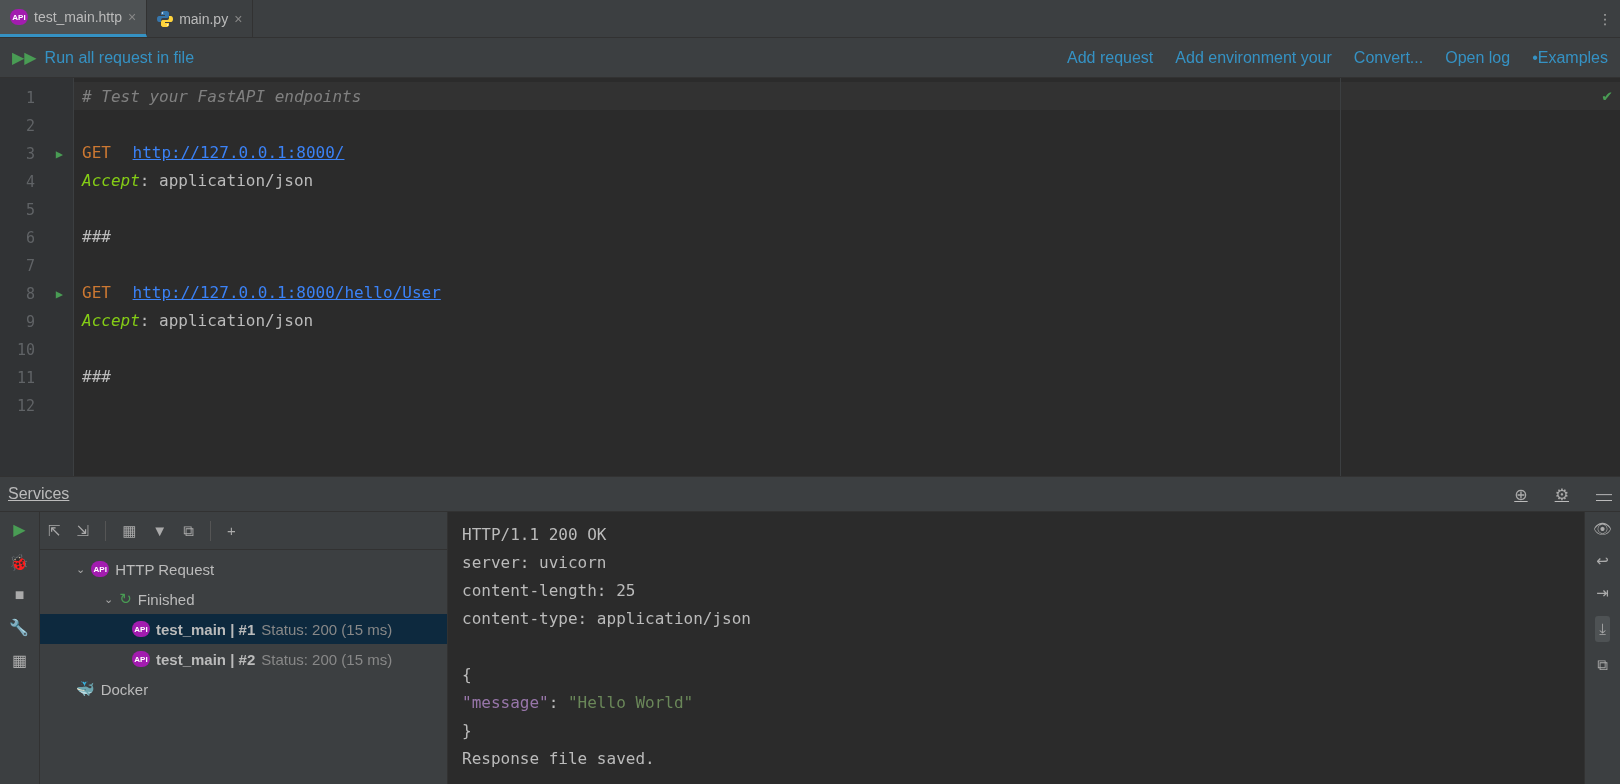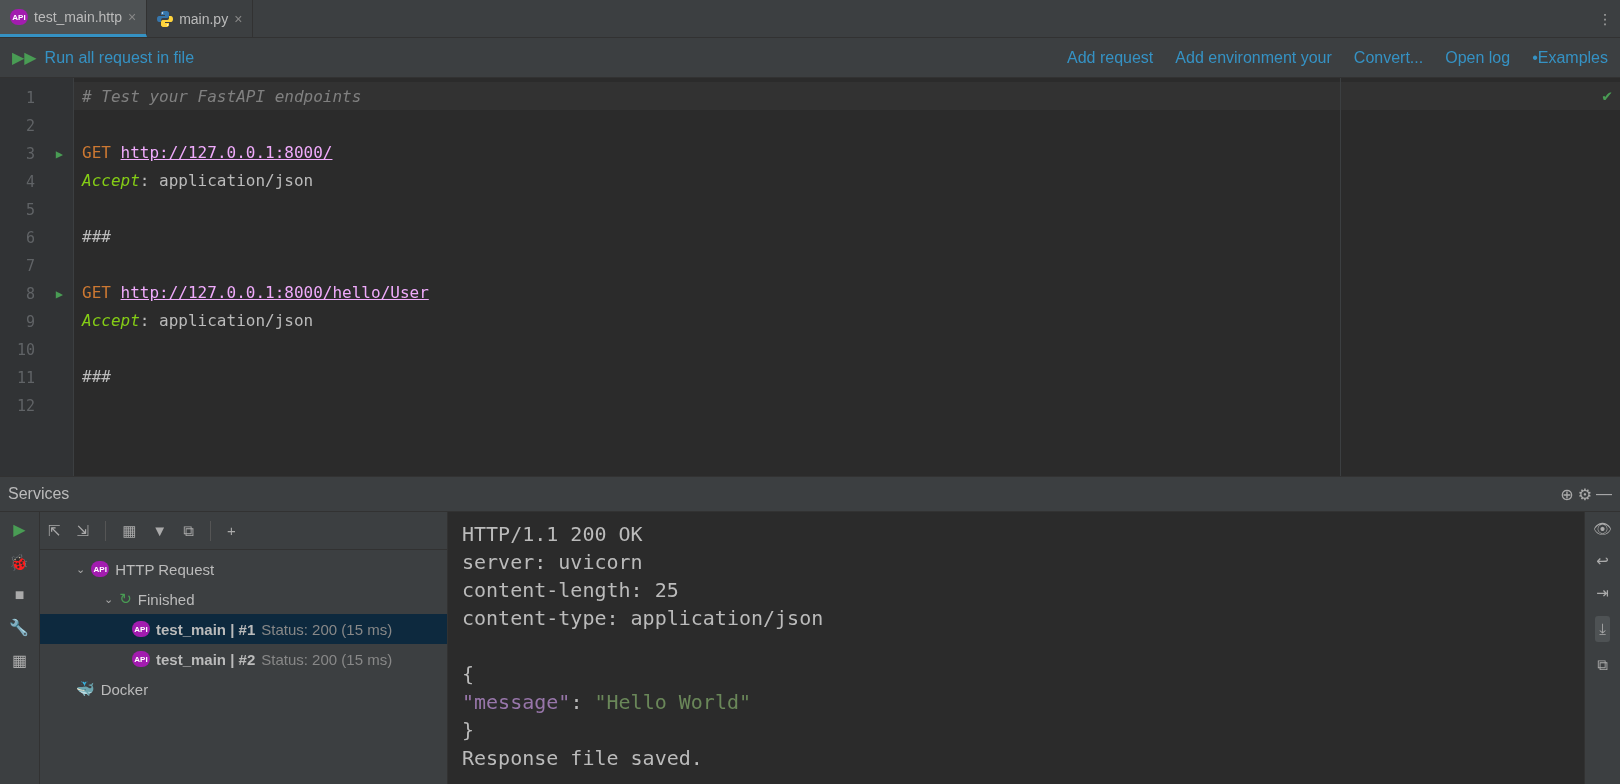--- a/index.html
+++ b/index.html
@@ -76,38 +76,39 @@
   flex: 1;
   font-family: "Menlo","Monaco","Consolas",monospace;
   font-size: 16px;
   padding-top: 4px;
   position: relative;
 }
 .code-line { height: 28px; display: flex; align-items: center; padding-left: 8px; white-space: pre; }
 .code-line.hl { background: #323232; }
 .c-comment { color: #808080; font-style: italic; }
 .c-method { color: #cc7832; }
-.c-url { color: #f0abfc; text-decoration: underline; }
+.c-url { color: #3b82f6; text-decoration: underline; margin-left: 12px; }
 .c-header { color: #84cc16; font-style: italic; }
 .c-punc { color: #bbbbbb; }
 .c-val { color: #bbbbbb; }
 .check-ok { position: absolute; top: 8px; right: 8px; color: #499c54; font-size: 16px; }
 .vline { position: absolute; top: 0; bottom: 0; left: 1266px; width: 1px; background: #3c3f41; }
 
 .services-header {
   height: 36px;
   background: #3c3f41;
   border-top: 1px solid #323232;
   border-bottom: 1px solid #323232;
   display: flex;
   align-items: center;
   padding: 0 8px;
-  gap: 4px;
+  gap: 27px;
   color: #bbbbbb;
   font-size: 16px;
+  text-decoration: underline;
 }
 .services-header .sp { flex: 1; }
 .sv-icon { color: #aaa; cursor: pointer; font-size: 16px; }
 
 .services-body {
   display: flex;
   height: 272px;
   background: #2b2b2b;
 }
 .left-tool-col {
@@ -144,21 +145,21 @@
 .tree-chev { color: #aaa; font-size: 11px; }
 .tree-label { color: #bbbbbb; }
 .tree-status { color: #888; }
 .indent-1 { padding-left: 36px; }
 .indent-2 { padding-left: 64px; }
 .indent-3 { padding-left: 92px; }
 
 .response-area {
   flex: 1;
   font-family: "Menlo","Monaco","Consolas",monospace;
-  font-size: 20px;
+  font-size: 16px;
   padding: 8px 0 0 14px;
   color: #bbbbbb;
   position: relative;
 }
 .response-line { height: 28px; display: flex; align-items: center; white-space: pre; }
 .r-key { color: #9876aa; }
 .r-str { color: #6a8759; }
 .right-tool-col {
   width: 36px;
   background: #3c3f41;

